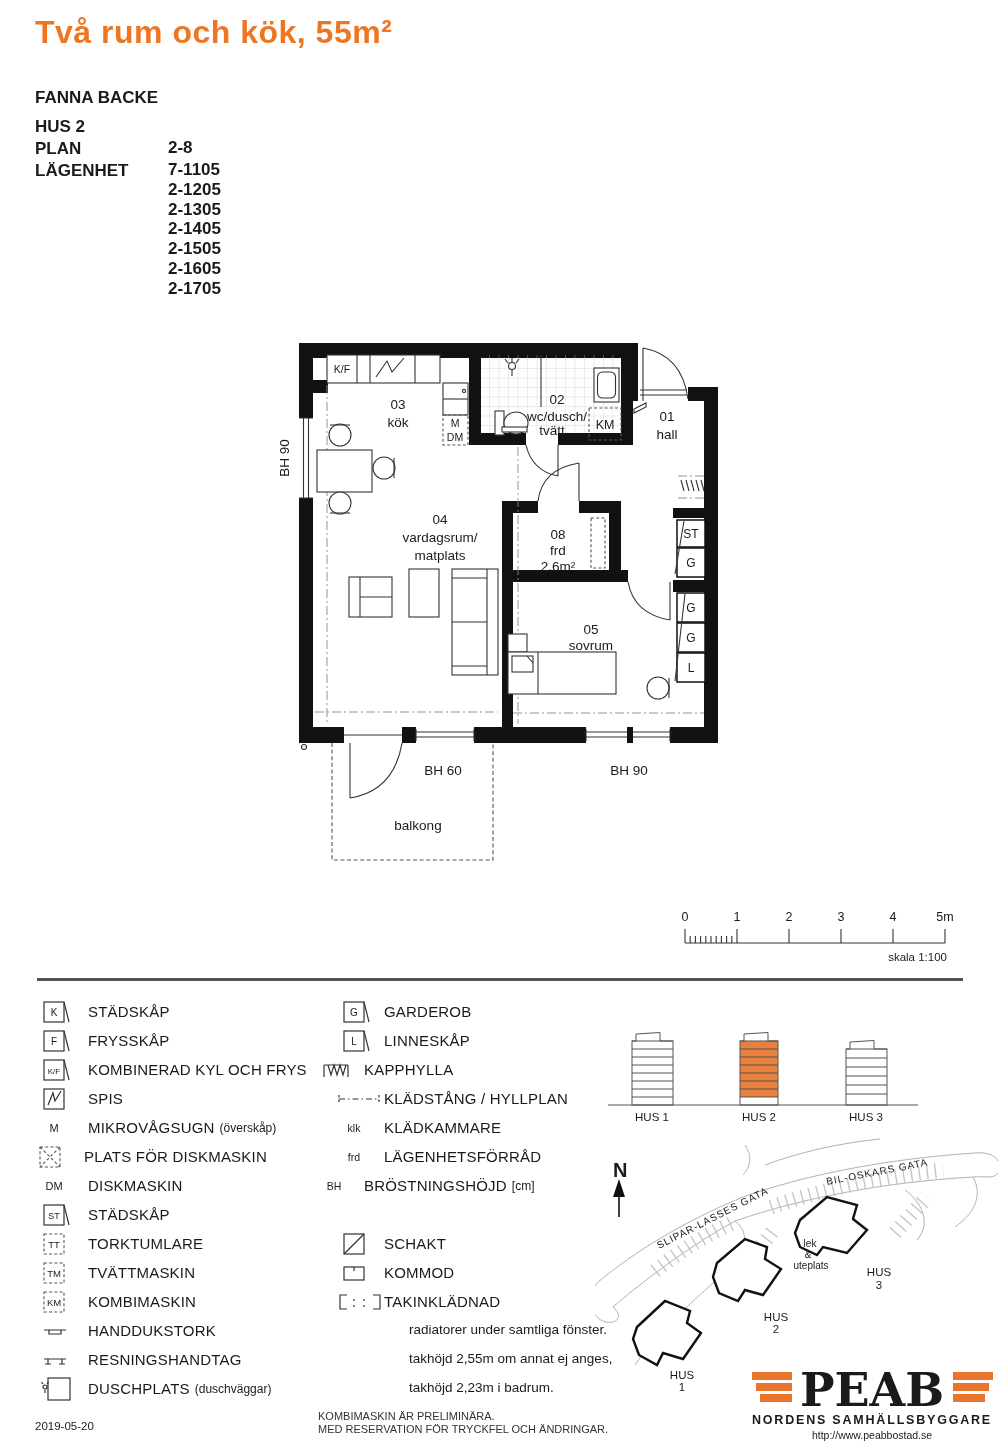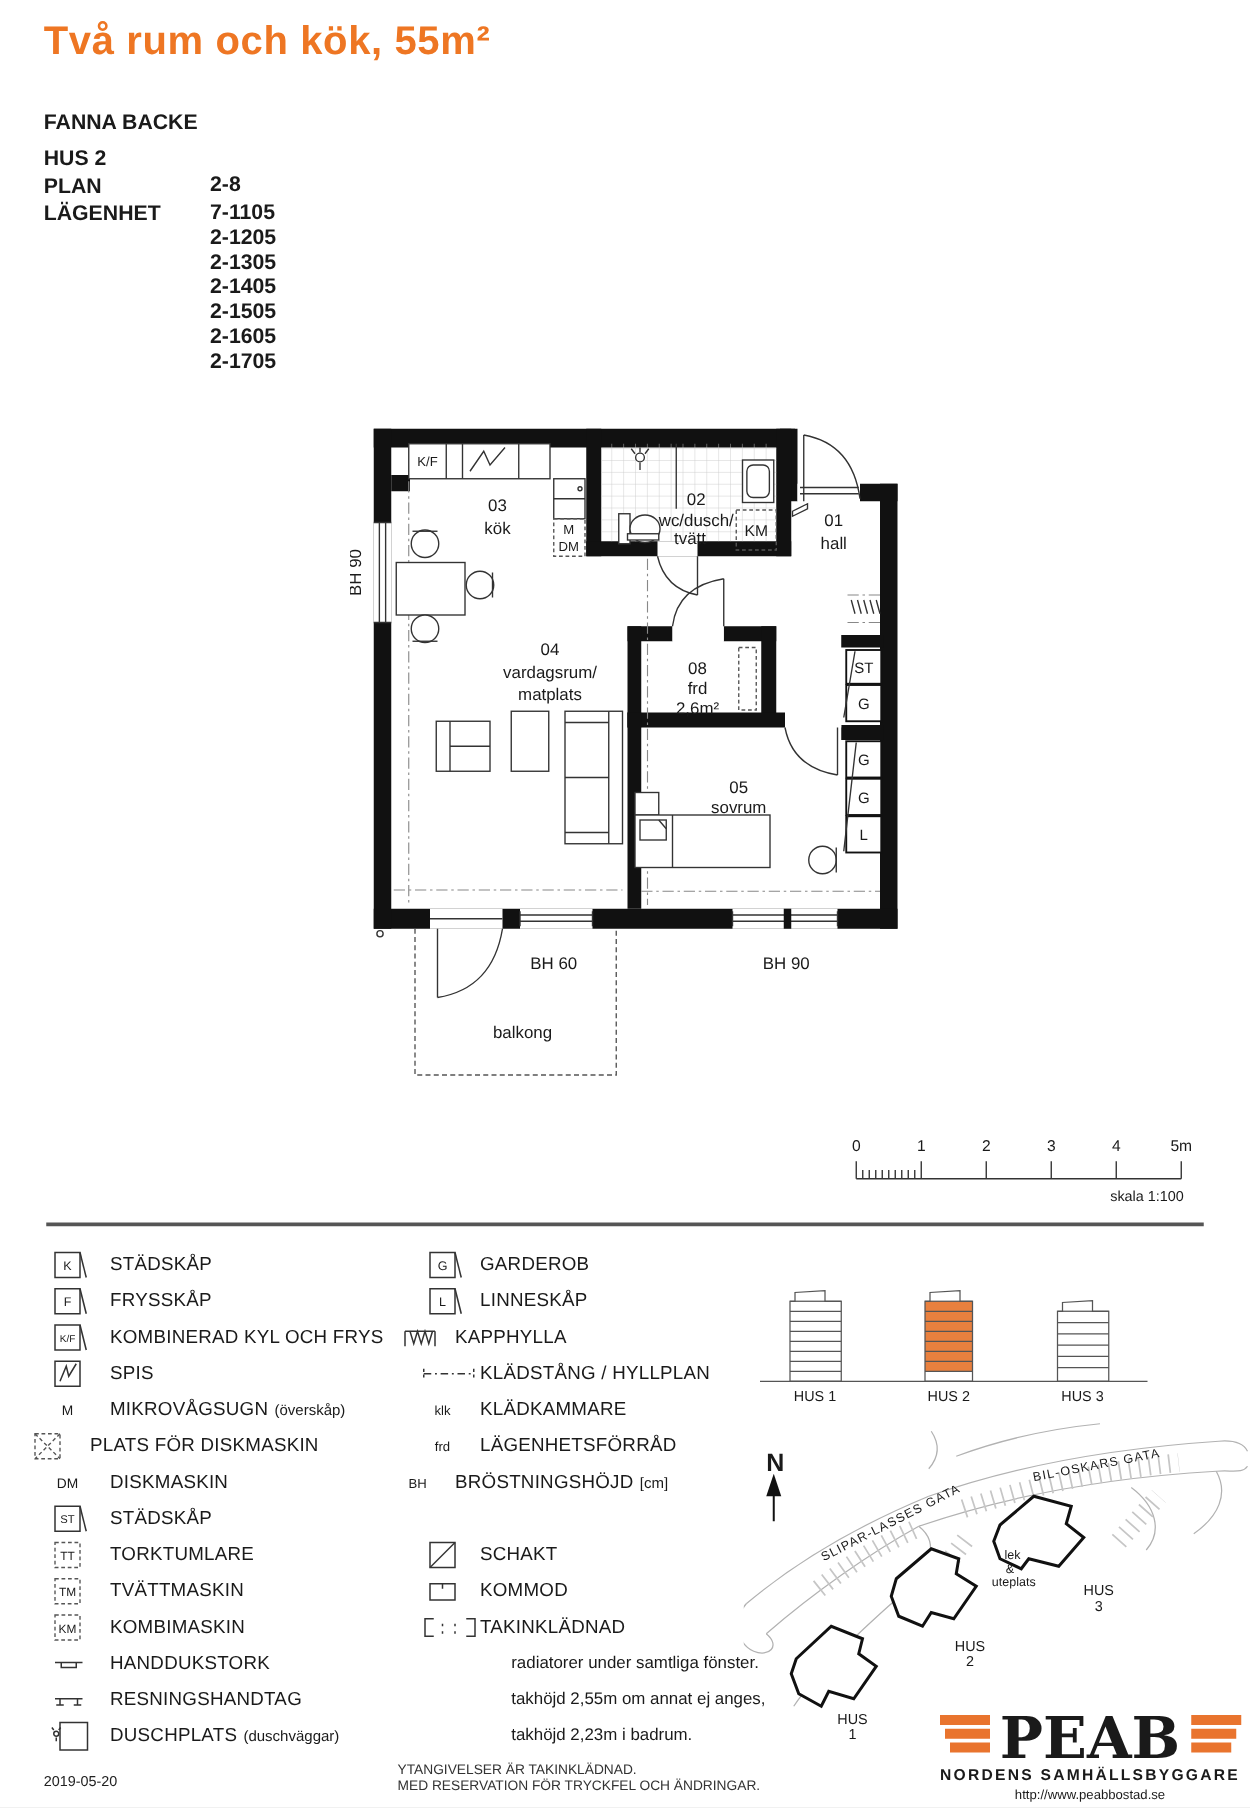--- a/index.html
+++ b/index.html
@@ -291,21 +291,21 @@
     </div>
   <div class="legend-row" style="left:40px;top:1113px">
     <span class="ic-cell">
         <svg width="34" height="26">
           <text x="14" y="17" font-size="11" text-anchor="middle">M</text>
         </svg>
       </span>
     <span class="lg-label">MIKROVÅGSUGN</span>
     <span class="lg-suffix">(överskåp)</span>
     </div>
-  <div class="legend-row" style="left:24px;top:1142px">
+  <div class="legend-row" style="left:36px;top:1142px">
     <span class="ic-cell">
         <svg width="34" height="26">
           <rect class="icd" x="4" y="3" width="20" height="20"></rect>
           <path class="icd" d="M4 3L24 23M24 3L4 23"></path>
         </svg>
       </span>
     <span class="lg-label">PLATS FÖR DISKMASKIN</span>
     </div>
   <div class="legend-row" style="left:40px;top:1171px">
     <span class="ic-cell">
@@ -556,16 +556,16 @@
       <rect x="203" y="12" width="40" height="8"></rect>
       <rect x="203" y="23" width="36" height="8"></rect>
       <rect x="203" y="34" width="32" height="8"></rect>
     </g>
     <text x="122" y="46" text-anchor="middle" font-size="46" font-weight="bold" style="font-family:'DejaVu Serif',serif" fill="#006450">PEAB</text>
     <text x="122" y="64" text-anchor="middle" font-size="12.5" font-weight="bold" letter-spacing="1.8" fill="#101010">NORDENS SAMHÄLLSBYGGARE</text>
     <text x="122" y="79" text-anchor="middle" font-size="10.5" fill="#222">http://www.peabbostad.se</text>
   </svg>
 
   <div class="abs date">2019-05-20</div>
-  <div class="fineprint" style="top:1410px">YTANGIVELSER ÄR TAKINKLÄDNAD.</div>
+  <div class="fineprint" style="top:1410px">KOMBIMASKIN ÄR PRELIMINÄRA.</div>
   <div class="fineprint" style="top:1423px">MED RESERVATION FÖR TRYCKFEL OCH ÄNDRINGAR.</div>
 
 </div>
 
 </body></html>

